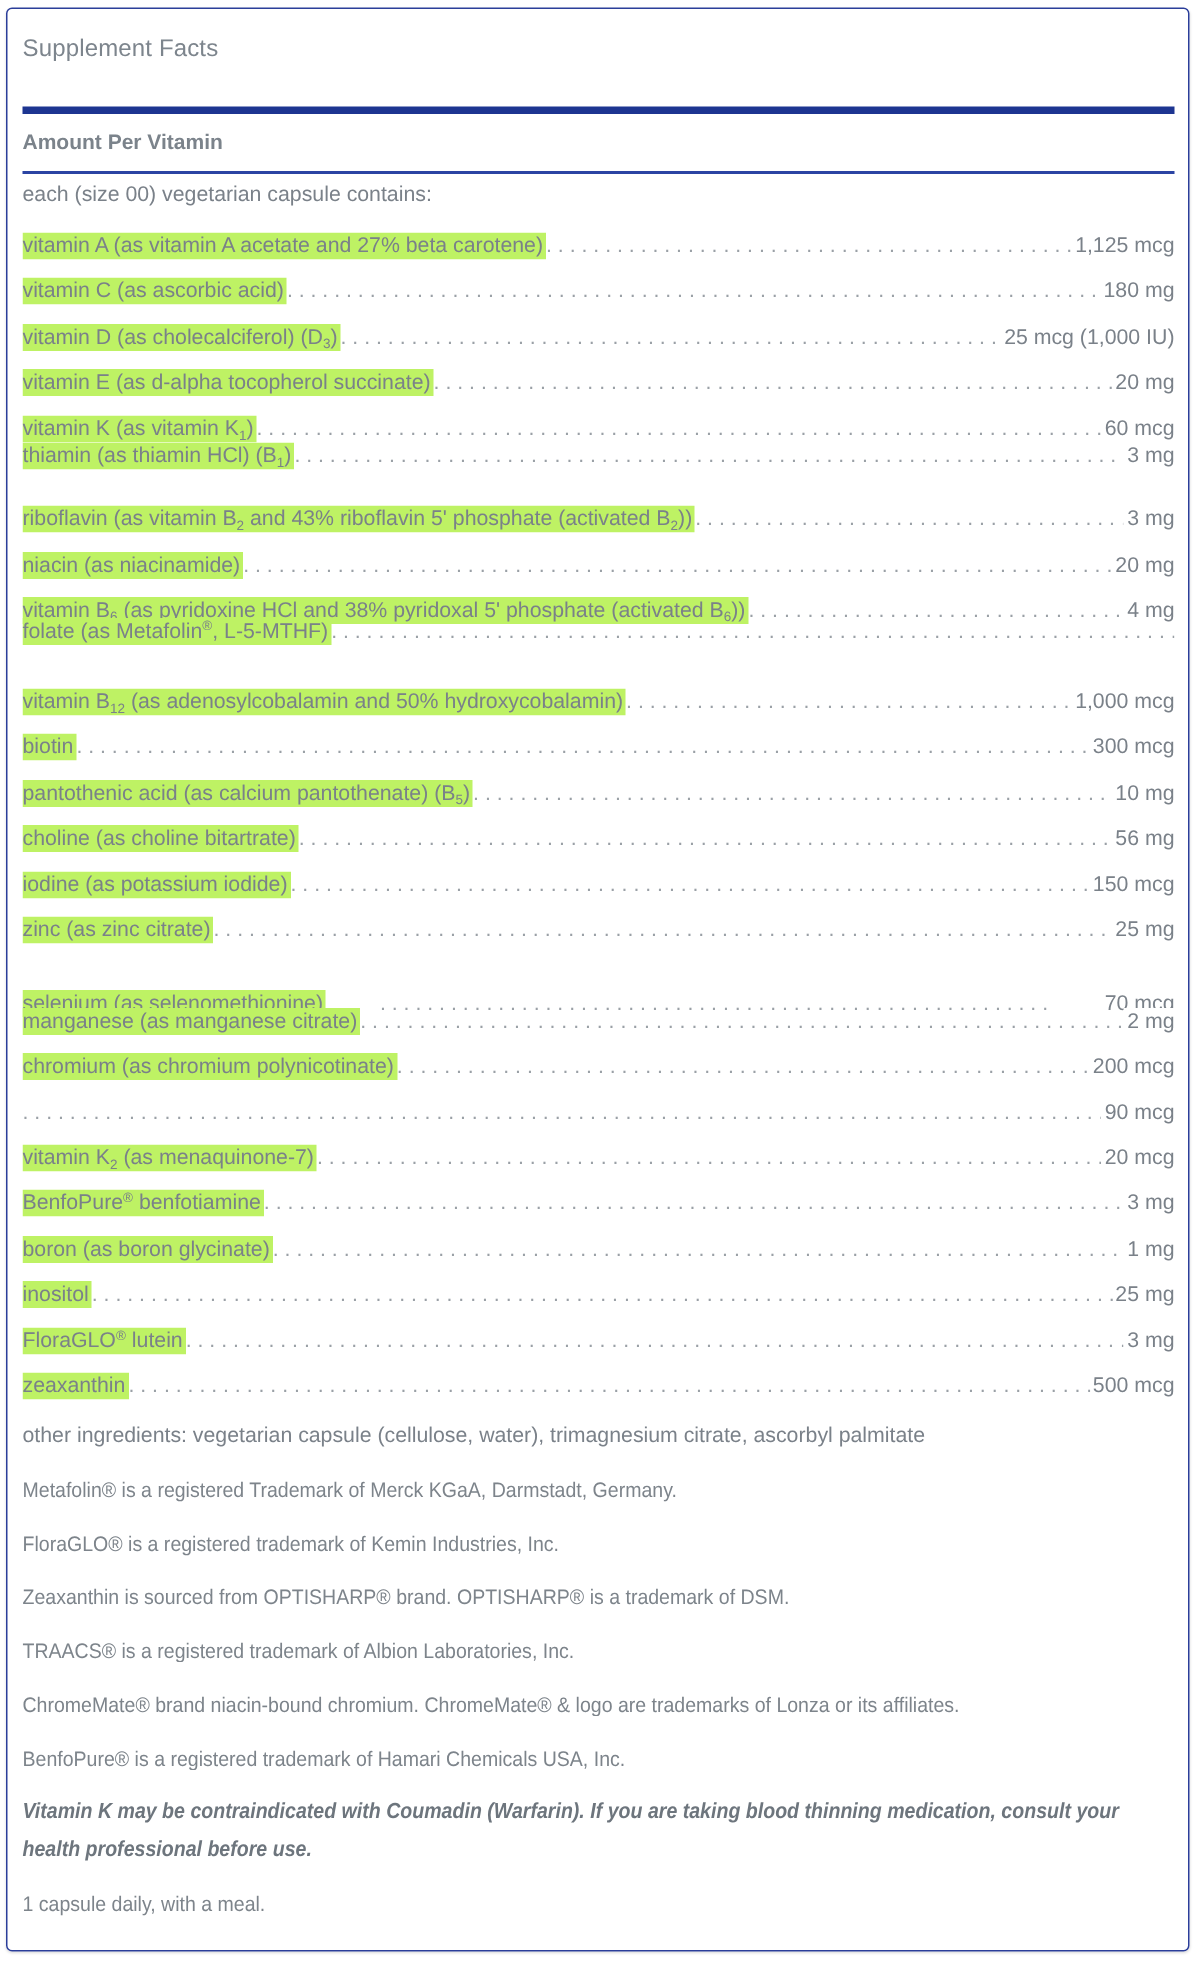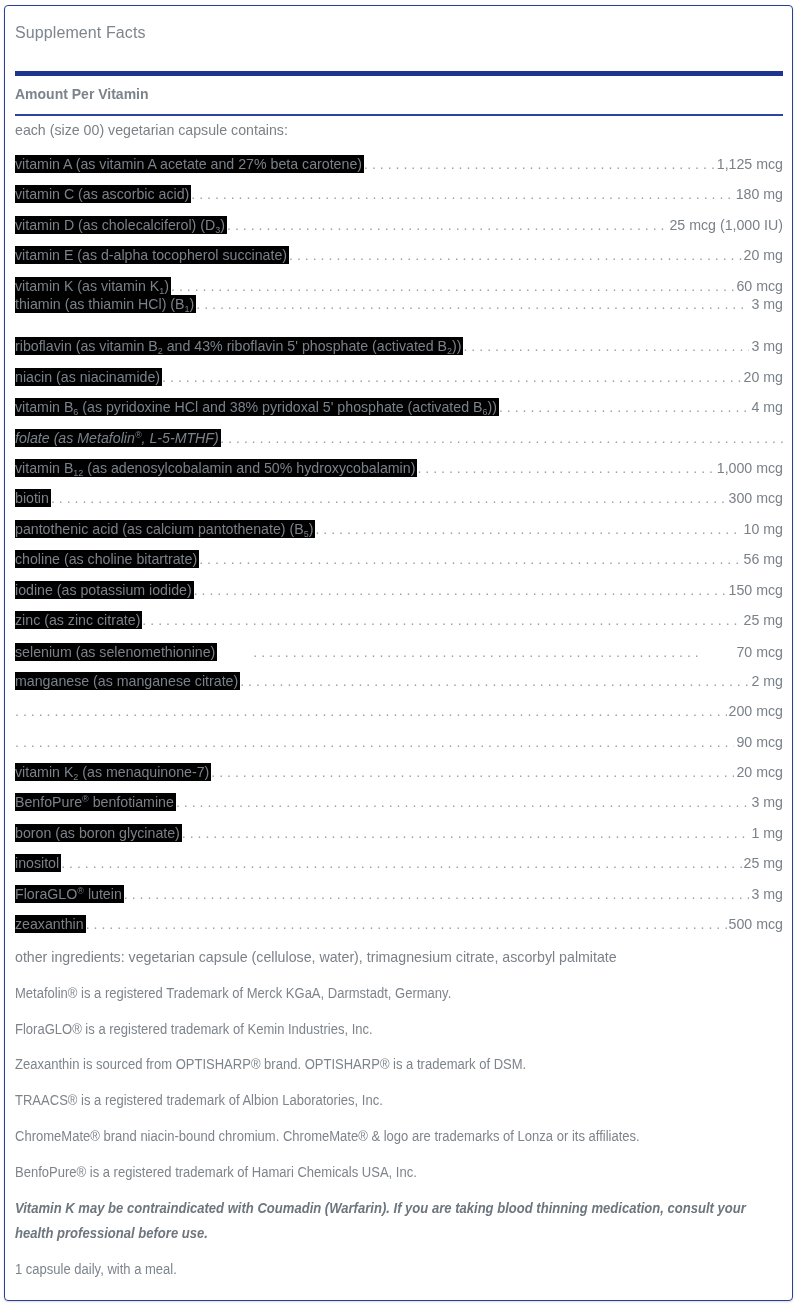--- a/index.html
+++ b/index.html
@@ -7,21 +7,21 @@
     .panel {
       position: absolute; left: 4px; top: 5px; width: 789px; height: 1296px;
       border: 1.5px solid #2b3e9a; border-radius: 4px; box-sizing: border-box;
       box-shadow: 0 1px 2px rgba(0,0,0,0.15);
     }
     .title { position: absolute; left: 15px; top: 24px; font-size: 16px; color: #7d858d; letter-spacing: 0.1px; }
     .thick-rule { position: absolute; left: 15px; top: 71px; width: 768px; height: 5px; background: #1d3591; }
     .aps { position: absolute; left: 15px; top: 86px; font-size: 14px; font-weight: bold; color: #7b838b; }
     .thin-rule { position: absolute; left: 15px; top: 114px; width: 768px; height: 1.5px; background: #2b44a3; }
     .row { position: absolute; left: 15px; width: 768px; font-size: 14.2px; line-height: 18px; white-space: nowrap; overflow: hidden; display: flex; }
-    .row .name { flex: 0 0 auto; background: #000000; padding-right: 2px; }
+    .row .name { flex: 0 0 auto; background: #bef264; padding-right: 2px; }
     .row .dots { flex: 1 1 auto; overflow: hidden; color: #9aa0a6; letter-spacing: 2.2px; }
     .row .dots::before { content: ". . . . . . . . . . . . . . . . . . . . . . . . . . . . . . . . . . . . . . . . . . . . . . . . . . . . . . . . . . . . . . . . . . . . . . . . . . . . . . . . . . . . . . . . . . . . . . . . . . . . . . . . . . . . . . . . . . . . . . . . . . . . . . . . . . . . . . . . . . . . . . . . . . . . . . ."; letter-spacing: 0; }
     .row .amt { flex: 0 0 auto; padding-left: 2px; background: #fff; }
     sub { font-size: 9px; vertical-align: -3px; line-height: 0; }
     sup { font-size: 9px; vertical-align: 5px; line-height: 0; }
     .line { position: absolute; left: 15px; font-size: 14.2px; line-height: 18px; white-space: nowrap; color: #7a8189; }
     .note { position: absolute; left: 15px; font-size: 14px; line-height: 18px; white-space: nowrap; color: #7d848b; font-family: "Liberation Sans", sans-serif; transform: scaleX(0.93); transform-origin: left; }
     .warning { position: absolute; left: 15px; top: 1196px; width: 770px; font-size: 14.5px; line-height: 25px; font-weight: bold; font-style: italic; color: #6d757d; transform: scaleX(0.9); transform-origin: left; width: 840px; }
   </style>
 </head>
@@ -74,21 +74,21 @@
     <div class="row" style="top: 367.8px;">
       <span class="name">niacin (as niacinamide)</span>
       <span class="dots"></span>
       <span class="amt">20 mg</span>
     </div>
     <div class="row" style="top: 398.2px;">
       <span class="name">vitamin B<sub>6</sub> (as pyridoxine HCl and 38% pyridoxal 5' phosphate (activated B<sub>6</sub>))</span>
       <span class="dots"></span>
       <span class="amt">4 mg</span>
     </div>
-    <div class="row" style="top: 429px; font-style: italic;">
+    <div class="row" style="top: 412px;">
       <span class="name">folate (as Metafolin<sup>®</sup>, L-5-MTHF)</span>
       <span class="dots"></span>
     </div>
     <div class="row" style="top: 459px;">
       <span class="name">vitamin B<sub>12</sub> (as adenosylcobalamin and 50% hydroxycobalamin)</span>
       <span class="dots"></span>
       <span class="amt">1,000 mcg</span>
     </div>
     <div class="row" style="top: 489.4px;">
       <span class="name">biotin</span>
@@ -108,31 +108,32 @@
     <div class="row" style="top: 580.6px;">
       <span class="name">iodine (as potassium iodide)</span>
       <span class="dots"></span>
       <span class="amt">150 mcg</span>
     </div>
     <div class="row" style="top: 611px;">
       <span class="name">zinc (as zinc citrate)</span>
       <span class="dots"></span>
       <span class="amt">25 mg</span>
     </div>
-    <div class="row" style="top: 643px; gap: 36px;">
+    <div class="row" style="top: 660px; gap: 36px;">
       <span class="name">selenium (as selenomethionine)</span>
       <span class="dots"></span>
       <span class="amt">70 mcg</span>
     </div>
     <div class="row" style="top: 671.8px;">
       <span class="name">manganese (as manganese citrate)</span>
       <span class="dots"></span>
       <span class="amt">2 mg</span>
     </div>
     <div class="row" style="top: 702.2px;">
+      <span class="name">chromium (as chromium polynicotinate)</span>
       <span class="dots"></span>
       <span class="amt">200 mcg</span>
     </div>
     <div class="row" style="top: 732.6px;">
       <span class="dots"></span>
       <span class="amt">90 mcg</span>
     </div>
     <div class="row" style="top: 763px;">
       <span class="name">vitamin K<sub>2</sub> (as menaquinone-7)</span>
       <span class="dots"></span>

